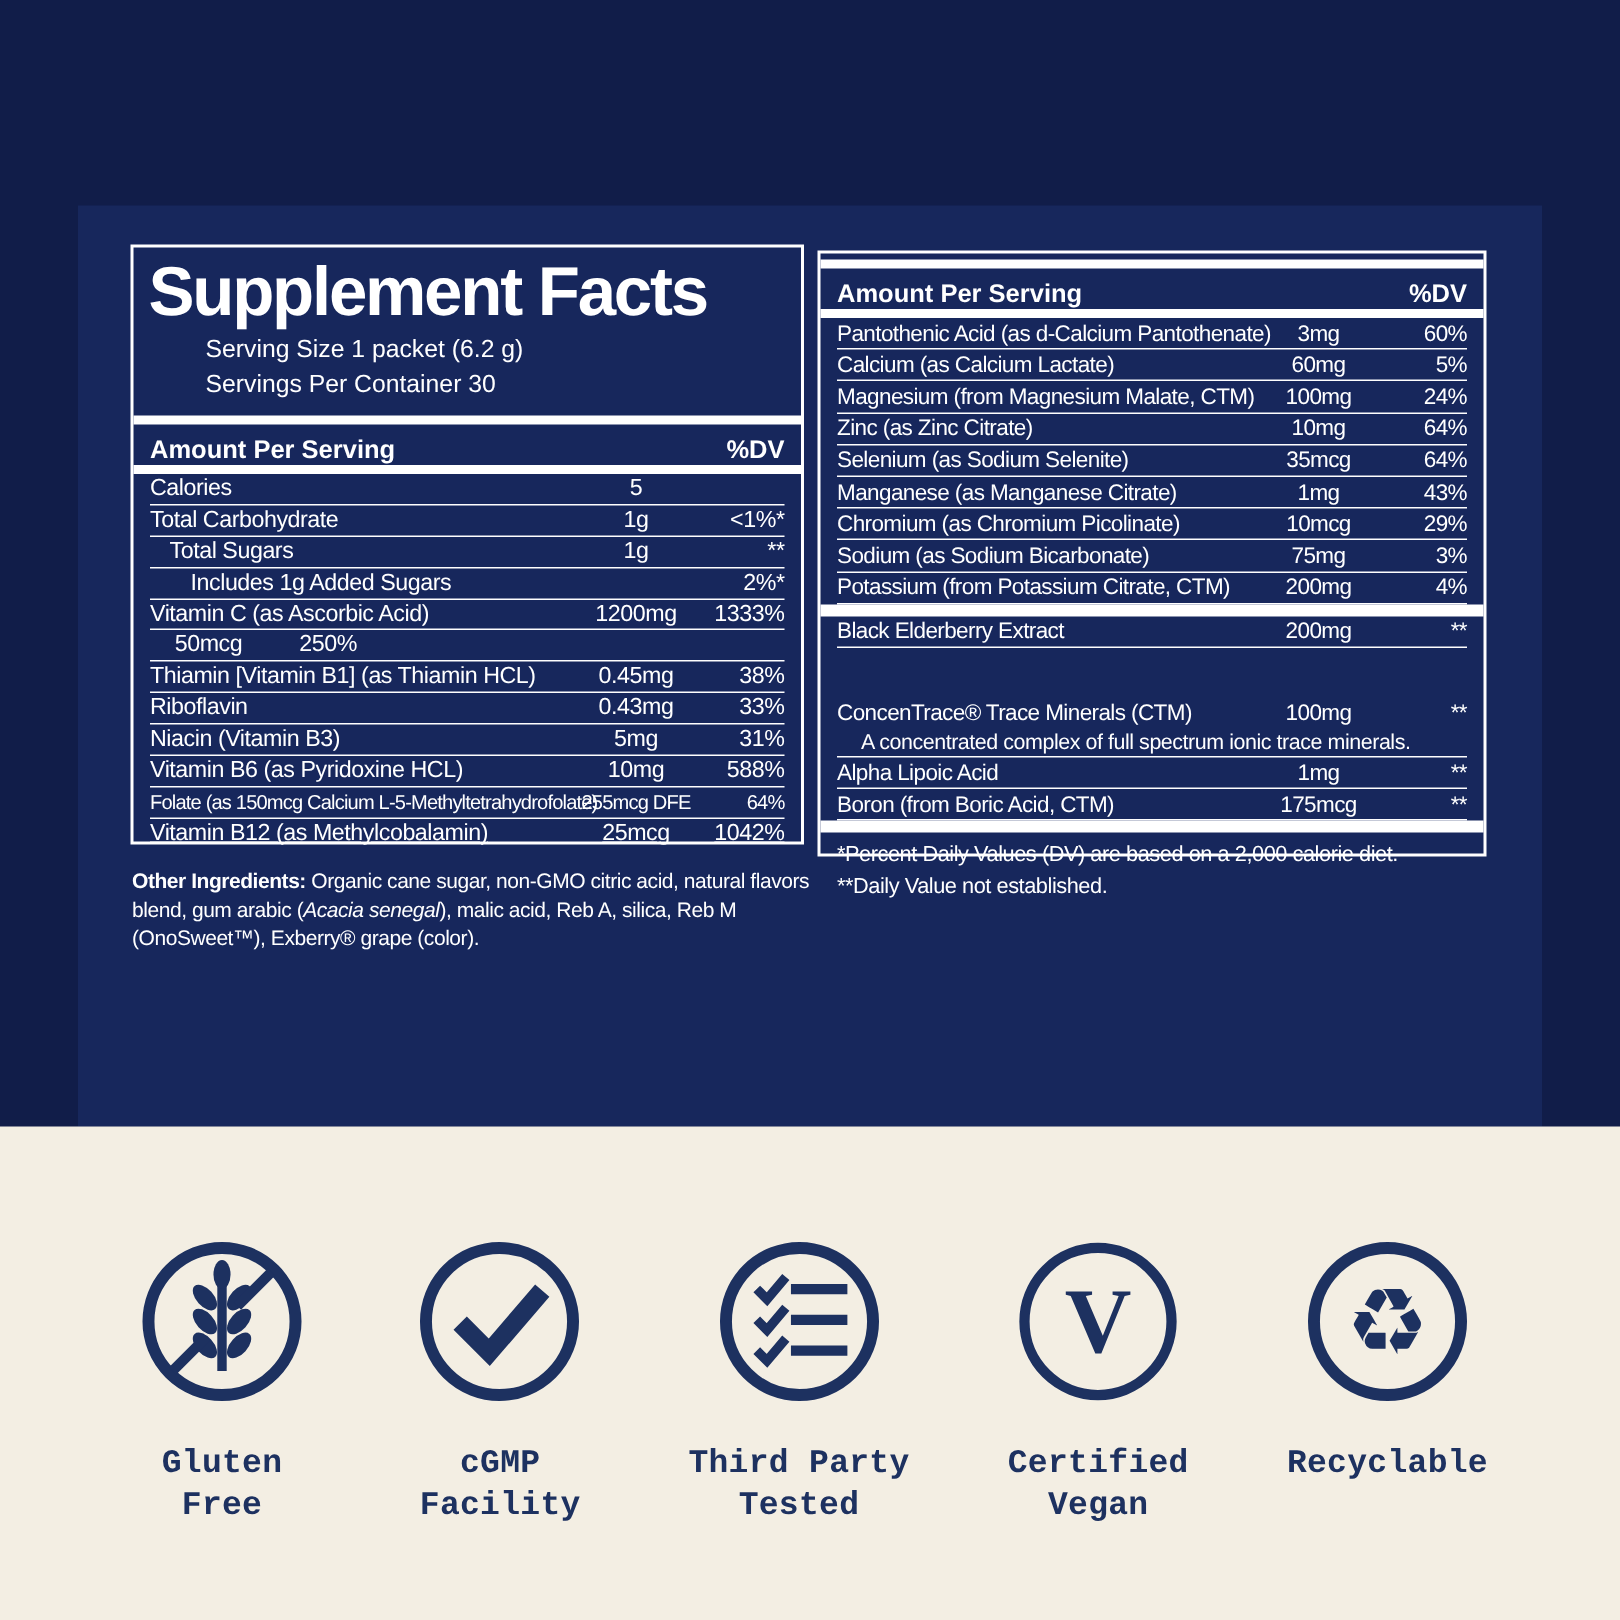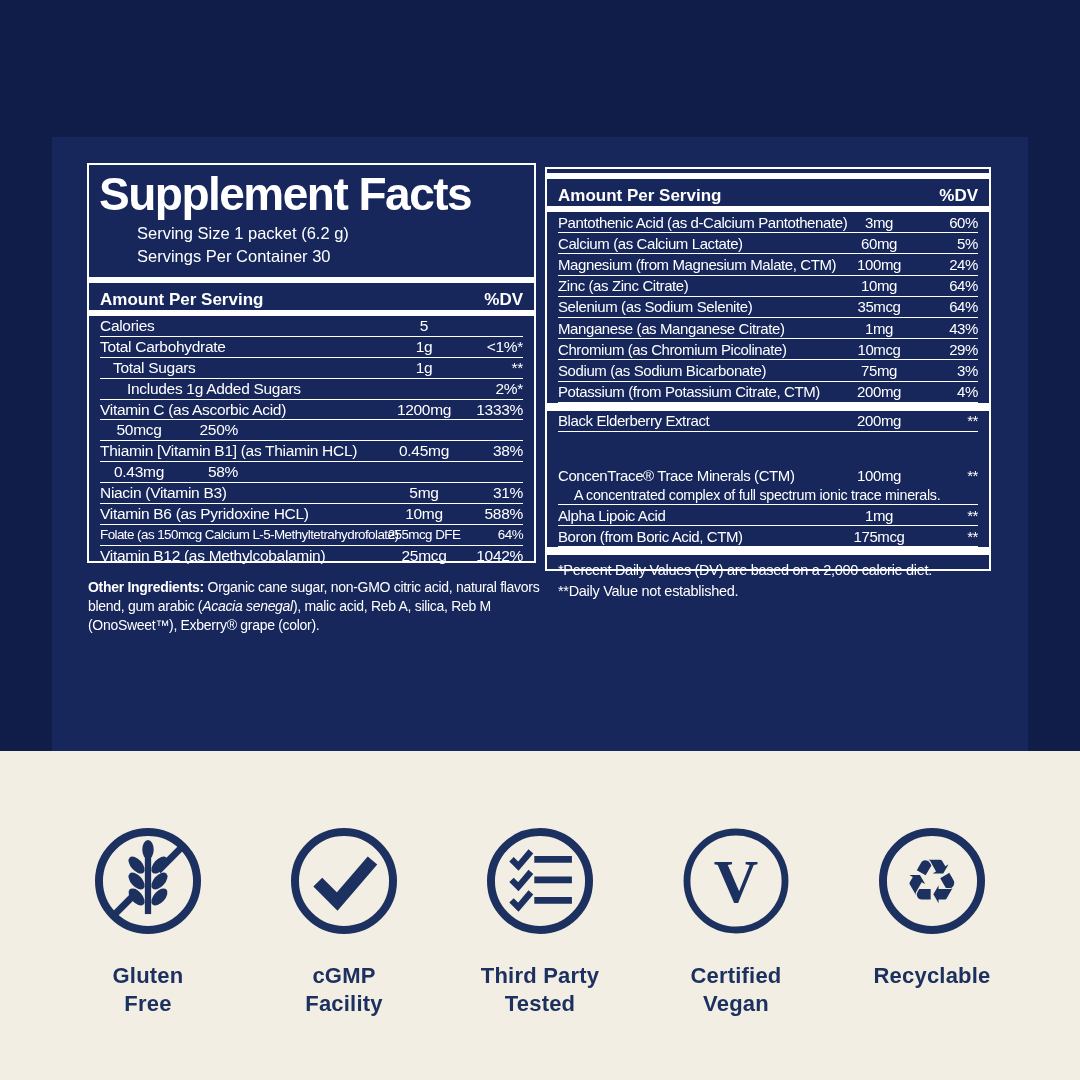--- a/index.html
+++ b/index.html
@@ -48,21 +48,21 @@
   #other-ingredients .oi-label{font-weight:bold;}
   #cream-section{
     position:absolute;left:0;top:751px;width:1080px;height:329px;background:var(--cream);
     display:flex;justify-content:space-between;align-items:flex-start;padding:0 88px;
   }
   .badge{display:flex;flex-direction:column;align-items:center;margin-top:73px;min-width:120px;}
   .badge-icon{width:114px;height:114px;color:var(--badge-navy);}
   .badge-icon svg{width:100%;height:100%;display:block;}
   .badge-label{
     margin-top:24px;text-align:center;font-weight:bold;font-size:22px;line-height:27.5px;
-    color:var(--badge-navy);letter-spacing:0.2px;
+    color:var(--badge-navy);letter-spacing:0.2px;font-family:Liberation Mono, monospace;
   }
 </style>
 </head>
 <body>
 
 <div class="label-bg"></div>
 
 <div class="panel" id="left-panel">
   <div class="title">Supplement Facts</div>
   <div class="serving first">Serving Size 1 packet (6.2 g)</div>
@@ -102,22 +102,23 @@
       <div class="row lrow">
         <span class="amt">50mcg</span>
         <span class="dv">250%</span>
       </div>
       <div class="row lrow">
         <span class="n">Thiamin [Vitamin B1] (as Thiamin HCL)</span>
         <span class="amt">0.45mg</span>
         <span class="dv">38%</span>
       </div>
       <div class="row lrow">
+        <span class="n">Riboflavin</span>
         <span class="amt">0.43mg</span>
-        <span class="dv">58%</span>
+        <span class="dv">33%</span>
       </div>
       <div class="row lrow">
         <span class="n">Niacin (Vitamin B3)</span>
         <span class="amt">5mg</span>
         <span class="dv">31%</span>
       </div>
       <div class="row lrow">
         <span class="n">Vitamin B6 (as Pyridoxine HCL)</span>
         <span class="amt">10mg</span>
         <span class="dv">588%</span>

